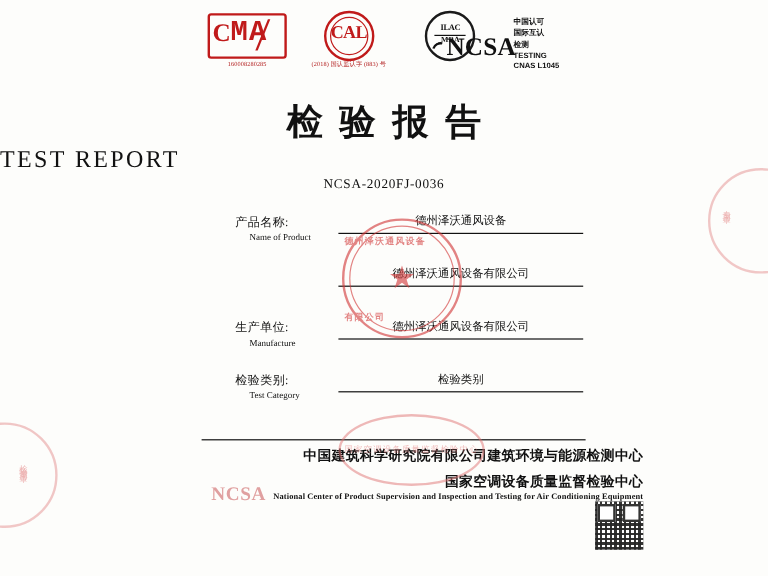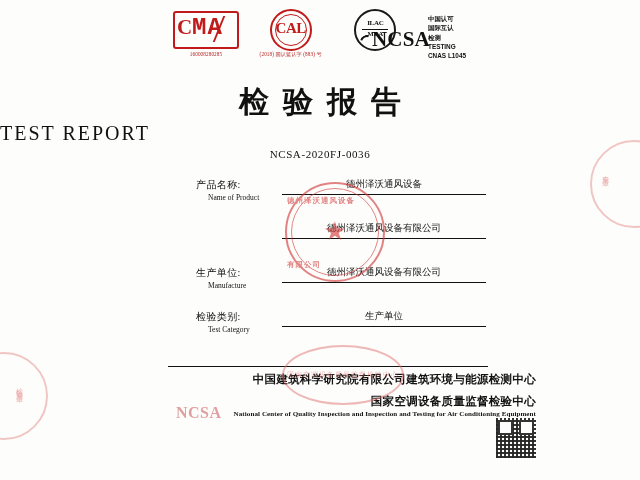--- a/index.html
+++ b/index.html
@@ -451,31 +451,31 @@
         <div class="label-en">Manufacture</div>
       </div>
       <div class="field-value">德州泽沃通风设备有限公司</div>
     </div>
 
     <div class="field">
       <div class="field-label">
         <div class="label-cn">检验类别:</div>
         <div class="label-en">Test Category</div>
       </div>
-      <div class="field-value">生产单位</div>
+      <div class="field-value">检验类别</div>
     </div>
 
   </div>
 
   <div class="footer-rule"></div>
   <div class="footer">
     <div class="f-cn">中国建筑科学研究院有限公司建筑环境与能源检测中心</div>
     <div class="f-gap"></div>
     <div class="f-cn">国家空调设备质量监督检验中心</div>
-    <div class="f-en">National Center of Quality Inspection and Inspection and Testing for Air Conditioning Equipment</div>
+    <div class="f-en">National Center of Product Supervision and Inspection and Testing for Air Conditioning Equipment</div>
   </div>
 
   <div class="stamp-round" id="stamp-main">
     <div class="inner-ring"></div>
     <div class="stamp-arc top">德州泽沃通风设备</div>
     <div class="stamp-star">★</div>
     <div class="stamp-arc bottom">有限公司</div>
   </div>
 
   <div class="stamp-oval" id="stamp-footer">国家空调设备质量监督检验中心</div>

